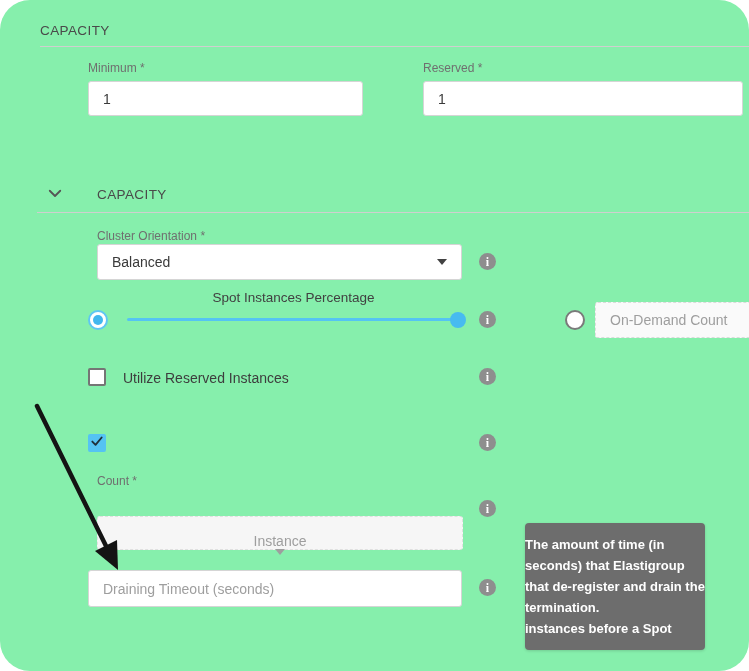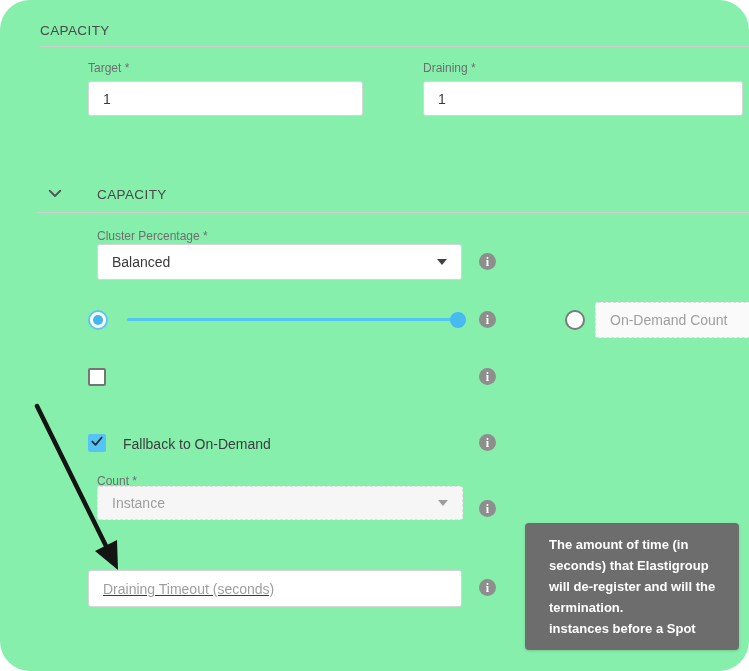--- a/index.html
+++ b/index.html
@@ -40,94 +40,95 @@
     position:absolute;width:20px;height:20px;box-sizing:border-box;border-radius:50%;
     border:2px solid #7a7a7a;background:#fff;cursor:pointer;display:flex;align-items:center;justify-content:center;
   }
   .radio.selected{border-color:#5fc6f3;}
   .radio.selected .dot{width:10px;height:10px;border-radius:50%;background:#41b7ee;}
   .slider-track{position:absolute;height:3px;background:#55c3f3;border-radius:2px;cursor:pointer;}
   .slider-thumb{position:absolute;width:16px;height:16px;border-radius:50%;background:#47bbf0;cursor:pointer;}
   .slider-label{position:absolute;font-size:13.5px;color:#414141;text-align:center;}
   .tooltip{
     position:absolute;display:inline-block;background:#6d6d6d;border-radius:4px;
-    padding:11px 24px;box-shadow:0 1px 3px rgba(0,0,0,.15);
+    padding:11px 0;box-shadow:0 1px 3px rgba(0,0,0,.15);
   }
   .tooltip-line{white-space:nowrap;color:#ffffff;font-size:13px;font-weight:bold;line-height:21px;}
   .arrow-overlay{position:absolute;left:0;top:0;pointer-events:none;}
   .chevron-btn{position:absolute;cursor:pointer;background:none;border:none;padding:0;}
 </style>
 </head>
 <body>
 
 <div class="screen">
 
   <div class="section-title" style="left:40px;top:23px;">CAPACITY</div>
   <div class="rule" style="left:40px;top:46px;width:709px;"></div>
 
-  <label class="field-label" style="left:88px;top:61px;">Target *</label>
+  <label class="field-label" style="left:88px;top:61px;">Minimum *</label>
   <input class="text-input" style="left: 88px; top: 81px; width: 275px; height: 35px;" type="text" value="1">
 
-  <label class="field-label" style="left:423px;top:61px;">Draining *</label>
+  <label class="field-label" style="left:423px;top:61px;">Reserved *</label>
   <input class="text-input" style="left: 423px; top: 81px; width: 320px; height: 35px;" type="text" value="1">
 
   <button class="chevron-btn" style="left:45px;top:184px;width:20px;height:20px;">
     <span>
       <svg width="18" height="18" viewBox="0 0 24 24" fill="none" stroke="#555555" stroke-width="2.4" stroke-linecap="round" stroke-linejoin="round">
         <polyline points="5,9 12,16 19,9"></polyline>
       </svg>
     </span>
   </button>
   <div class="section-title" style="left:97px;top:187px;">CAPACITY</div>
   <div class="rule" style="left:37px;top:212px;width:712px;"></div>
 
-  <label class="field-label" style="left:97px;top:229px;">Cluster Percentage *</label>
+  <label class="field-label" style="left:97px;top:229px;">Cluster Orientation *</label>
   <div class="select-box" style="left:97px;top:244px;width:365px;height:36px;">
     <span>Balanced</span>
     <span class="caret"></span>
   </div>
   <div class="info" style="left:479px;top:253px;"></div>
 
+  <div class="slider-label" style="left:127px;top:290px;width:333px;">Spot Instances Percentage</div>
   <div class="radio selected" style="left:88px;top:310px;">
     <span class="dot"></span>
   </div>
   <div class="slider-track" style="left:127px;top:318px;width:333px;"></div>
   <div class="slider-thumb" style="left:450px;top:312px;"></div>
   <div class="info" style="left:479px;top:311px;"></div>
 
   <div class="radio" style="left:565px;top:310px;"></div>
   <input class="text-input dashed" style="left: 595px; top: 302px; width: 160px; height: 36px;" type="text" placeholder="On-Demand Count">
 
   <div class="checkbox" style="left:88px;top:368px;"></div>
+  <label class="check-label" style="left:123px;top:370px;">Utilize Reserved Instances</label>
   <div class="info" style="left:479px;top:368px;"></div>
 
   <div class="checkbox checked" style="left:88px;top:434px;">
     <span>
       <svg width="14" height="14" viewBox="0 0 24 24" fill="none" stroke="#20303a" stroke-width="3.2" stroke-linecap="round" stroke-linejoin="round">
         <polyline points="4,13 9.5,18.5 20,6"></polyline>
       </svg>
     </span>
   </div>
-  <label class="check-label" style="left:123px;top:436px;">Fallback to On-Demand</label>
   <div class="info" style="left:479px;top:434px;"></div>
 
   <label class="field-label" style="left:97px;top:474px;">Count *</label>
-  <div class="select-box disabled" style="left:97px;top:486px;width:366px;height:34px;">
+  <div class="select-box disabled" style="left:97px;top:516px;width:366px;height:34px;flex-direction:column;">
     <span>Instance</span>
     <span class="caret"></span>
   </div>
   <div class="info" style="left:479px;top:500px;"></div>
 
-  <input class="text-input" style="left: 88px; top: 570px; width: 374px; height: 37px; text-decoration: underline;" type="text" placeholder="Draining Timeout (seconds)">
+  <input class="text-input" style="left: 88px; top: 570px; width: 374px; height: 37px;" type="text" placeholder="Draining Timeout (seconds)">
   <div class="info" style="left:479px;top:579px;"></div>
 
   <div class="tooltip" style="left:525px;top:523px;">
     <div class="tooltip-line">The amount of time (in</div>
     <div class="tooltip-line">seconds) that Elastigroup</div>
-    <div class="tooltip-line">will de-register and will the</div>
+    <div class="tooltip-line">that de-register and drain the</div>
     <div class="tooltip-line">termination.</div>
     <div class="tooltip-line">instances before a Spot</div>
   </div>
 
   <svg class="arrow-overlay" width="749" height="671" viewBox="0 0 749 671">
     <line x1="37" y1="406" x2="107" y2="548" stroke="#141414" stroke-width="4.5" stroke-linecap="round"></line>
     <polygon points="118,570 95,551 117,540" fill="#141414"></polygon>
   </svg>
 
 </div>

